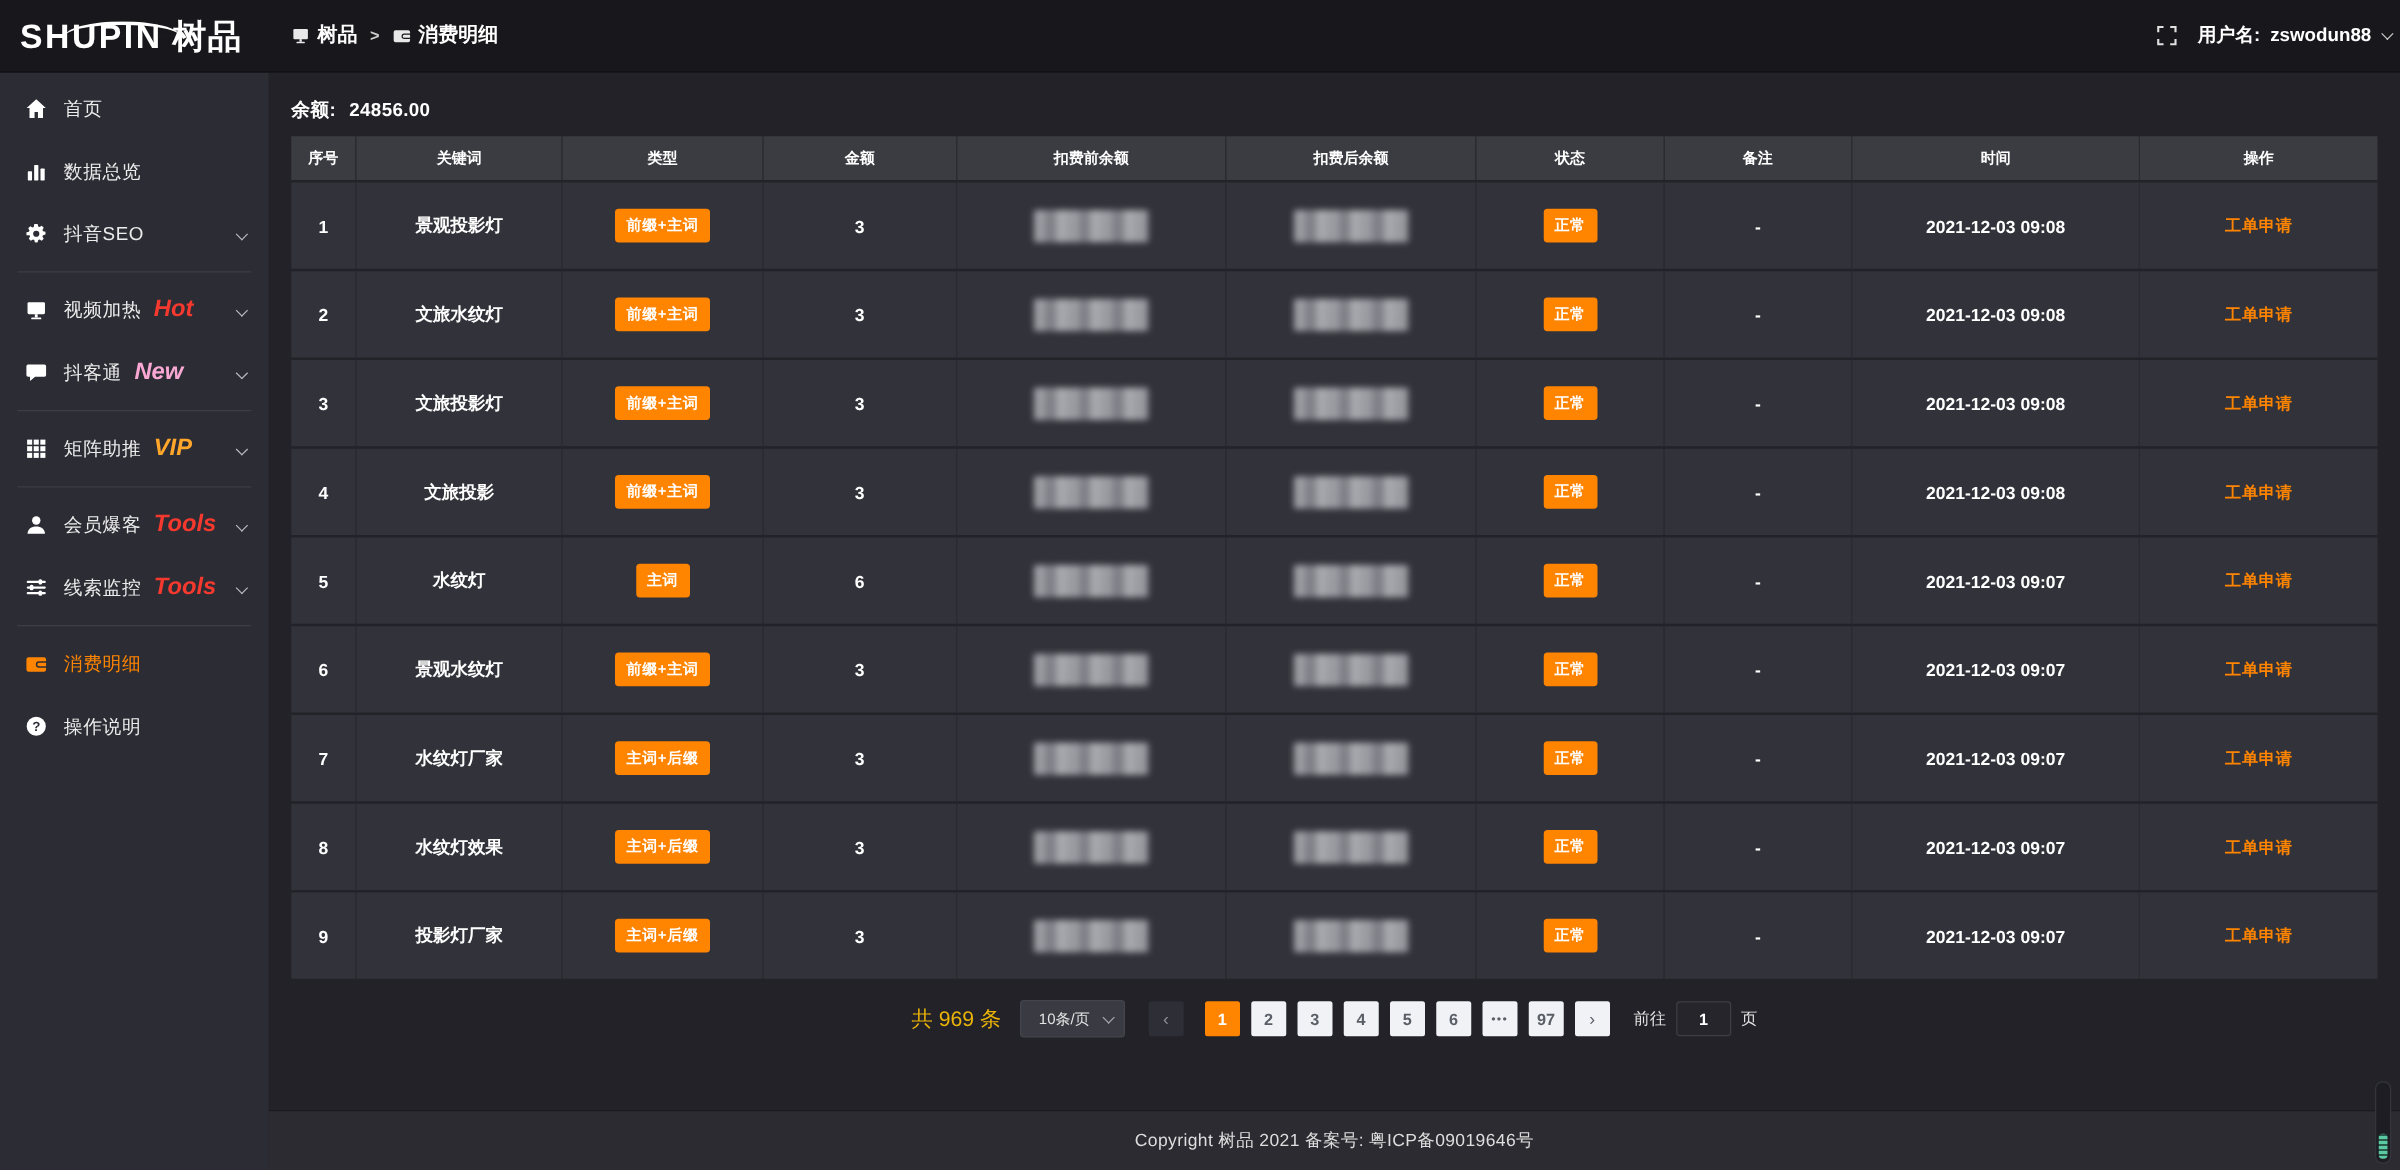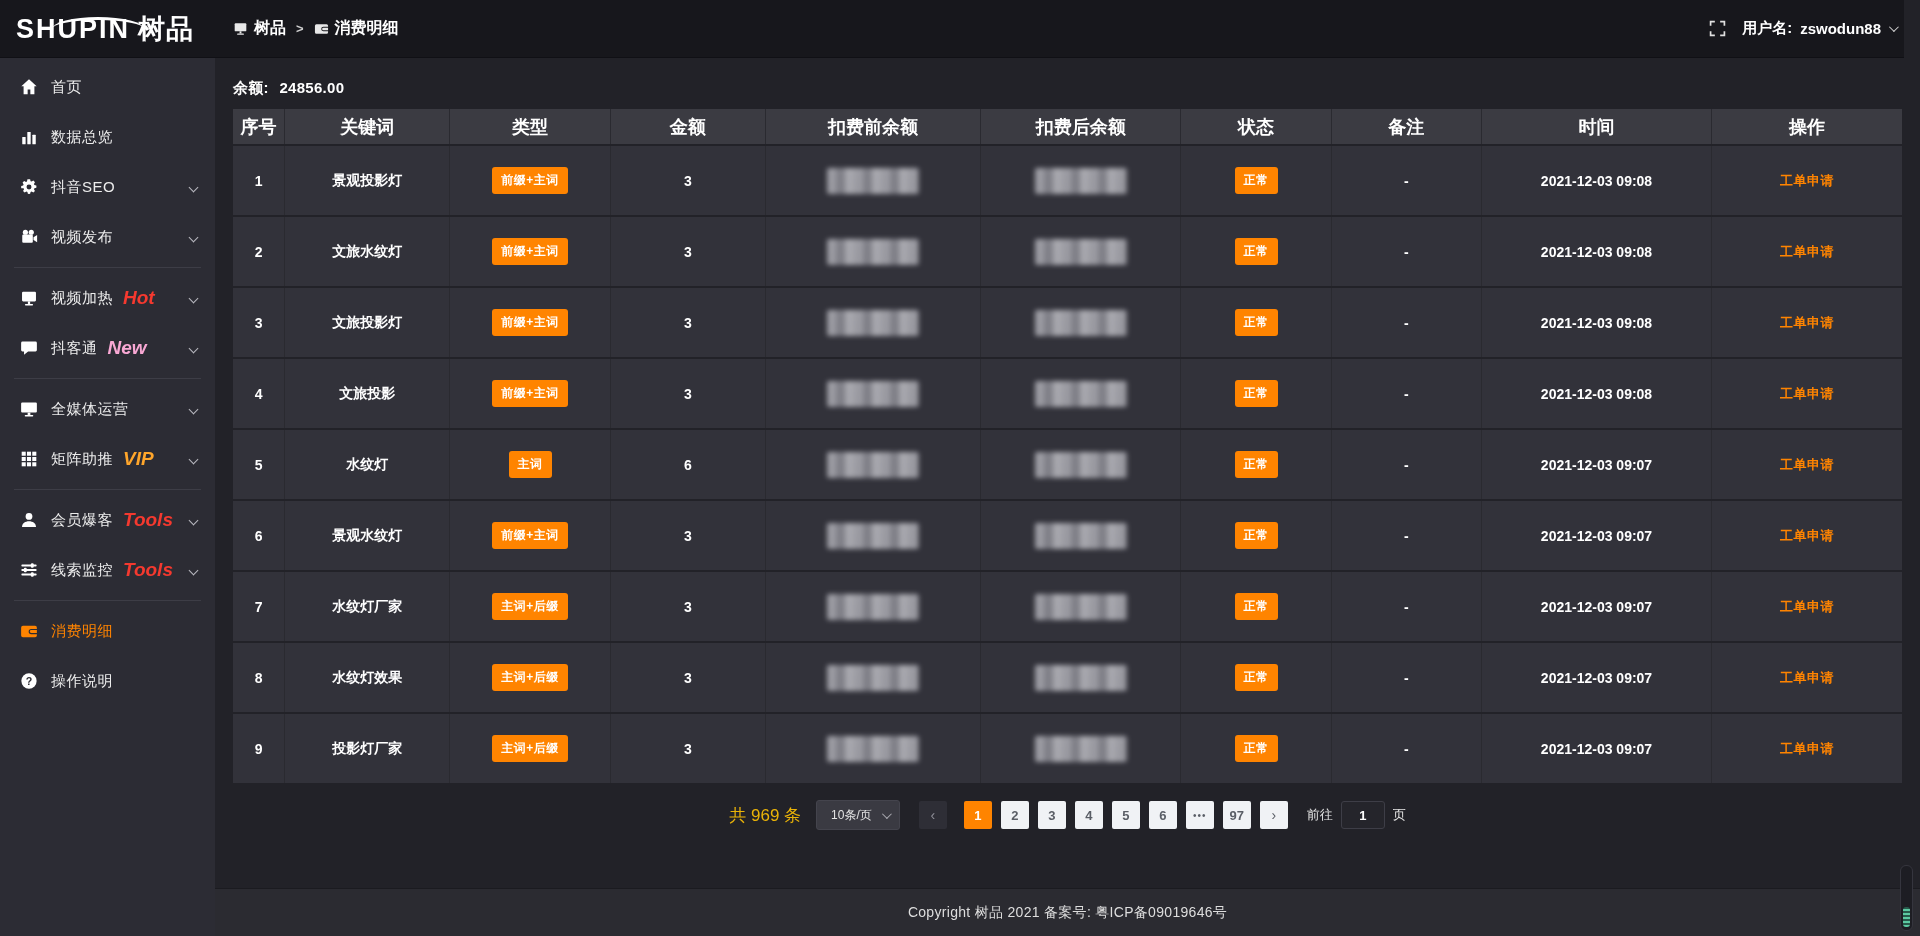--- a/index.html
+++ b/index.html
@@ -3,21 +3,21 @@
 <meta charset="utf-8">
 <style>
   * { margin:0; padding:0; box-sizing:border-box; }
   html,body { width:1920px; height:936px; }
   body {
     font-family:"Liberation Sans","DejaVu Sans",sans-serif;
     background:#222228; color:#fff; overflow:hidden; position:relative;
   }
   
   .topbar {
-    position:absolute; top:0; left:0; right:16px; height:58px;
+    position:absolute; top:0; left:0; right:0; height:58px;
     background:#17171c; display:flex; align-items:center; z-index:10;
     border-bottom:1px solid #101015;
   }
   .logo-area { width:215px; flex:0 0 215px; padding-left:16px; position:relative; }
   .logo { font-weight:bold; font-size:27px; letter-spacing:1px; color:#fff; display:flex; align-items:baseline; gap:8px; }
   .logo .en { font-stretch:condensed; letter-spacing:2px; }
   .logo-arc { position:absolute; top:6px; left:52px; width:92px; height:12px;
     border-top:3.5px solid #fff; border-radius:50% 50% 0 0 / 100% 100% 0 0; }
   .breadcrumb { display:flex; align-items:center; gap:10px; font-size:16px; font-weight:bold; color:#fff; margin-left:18px; }
   .crumb { display:flex; align-items:center; gap:6px; cursor:pointer; }
@@ -39,21 +39,21 @@
   .sb-label { letter-spacing:.5px; }
   .sb-badge { margin-left:10px; font-size:19px; font-weight:bold; font-style:italic; }
   .sb-chevron { margin-left:auto; width:7px; height:7px; border-right:1.6px solid #b9b9c0; border-bottom:1.6px solid #b9b9c0; transform:rotate(45deg); }
   .sb-divider { height:1px; background:#3d3d46; margin:5px 14px; }
   
   .content { position:absolute; left:215px; top:58px; right:0; bottom:48px; background:#222228; padding:0 18px; }
   .balance { margin-top:21px; font-size:15px; font-weight:bold; color:#fff; letter-spacing:.3px; }
   .balance .val { margin-left:6px; }
   table.data { width:100%; margin-top:11px; border-collapse:collapse; table-layout:fixed; }
   table.data th {
-    background:#3b3b42; height:36px; font-size:18px; font-weight:bold; color:#fff;
+    background:#3b3b42; height:36px; font-size:12px; font-weight:bold; color:#fff;
     border-right:1px solid #2a2a30; border-bottom:2px solid #222228; text-align:center;
   }
   table.data td {
     background:#32323a; height:71px; font-size:14px; font-weight:bold; color:#fff;
     border-right:1px solid #2a2a30; border-bottom:2px solid #222228; text-align:center;
   }
   table.data th:last-child, table.data td:last-child { border-right:none; }
   .badge { display:inline-block; background:#ff8400; color:#fff; font-size:12px; font-weight:bold; padding:5px 9px; border-radius:3px; letter-spacing:.5px; }
   .action-link { color:#ff8400; font-size:13px; font-weight:bold; cursor:pointer; letter-spacing:.5px; }
   .masked { width:92px; height:26px; margin:0 auto; border-radius:2px; opacity:.85;
@@ -158,32 +158,20 @@
       <div class="sb-item">
         <span class="sb-icon">
           <svg viewBox="0 0 16 16" fill="currentColor">
             <path d="M8 1l1 .1.4 1.7.9.4 1.6-.9 1.4 1.4-.9 1.6.4.9 1.7.4.1 1-.1 1-1.7.4-.4.9.9 1.6-1.4 1.4-1.6-.9-.9.4-.4 1.7-1 .1-1-.1-.4-1.7-.9-.4-1.6.9-1.4-1.4.9-1.6-.4-.9L1.1 9 1 8l.1-1 1.7-.4.4-.9-.9-1.6 1.4-1.4 1.6.9.9-.4L6.6 1.1z"></path>
             <circle cx="8" cy="8" r="2.2" fill="#2c2c34"></circle>
           </svg>
         </span>
         <span class="sb-label">抖音SEO</span>
         <span class="sb-chevron"></span>
       </div>
-      <div class="sb-item">
-        <span class="sb-icon">
-          <svg viewBox="0 0 16 16" fill="currentColor">
-            <circle cx="4.8" cy="3.8" r="2.3"></circle>
-            <circle cx="10" cy="3.8" r="2.3"></circle>
-            <rect x="2" y="5.8" width="9.4" height="7.4" rx="1"></rect>
-            <path d="M12 8.3l3.2-2v6.3l-3.2-2z"></path>
-          </svg>
-        </span>
-        <span class="sb-label">视频发布</span>
-        <span class="sb-chevron"></span>
-      </div>
       <div class="sb-divider"></div>
       <div class="sb-item">
         <span class="sb-icon">
           <svg viewBox="0 0 16 16" fill="currentColor">
             <rect x="1.8" y="2.4" width="12.4" height="8.6" rx="1"></rect>
             <rect x="7" y="11" width="2" height="2.3"></rect>
             <rect x="4.4" y="13.3" width="7.2" height="1.3" rx=".6"></rect>
           </svg>
         </span>
         <span class="sb-label">视频加热</span>
@@ -194,31 +182,20 @@
         <span class="sb-icon">
           <svg viewBox="0 0 16 16" fill="currentColor">
             <path d="M2.2 2.3h11.6a1.2 1.2 0 011.2 1.2v6.3a1.2 1.2 0 01-1.2 1.2H7.2l-3.6 3.1v-3.1H2.2A1.2 1.2 0 011 9.8V3.5a1.2 1.2 0 011.2-1.2z"></path>
           </svg>
         </span>
         <span class="sb-label">抖客通</span>
         <span class="sb-badge" style="color: #f9a8d4;">New</span>
         <span class="sb-chevron"></span>
       </div>
       <div class="sb-divider"></div>
-      <div class="sb-item">
-        <span class="sb-icon">
-          <svg viewBox="0 0 16 16" fill="currentColor">
-            <path d="M2 2.2h12a1 1 0 011 1v7a1 1 0 01-1 1H2a1 1 0 01-1-1v-7a1 1 0 011-1z"></path>
-            <rect x="6.8" y="11.2" width="2.4" height="2.1"></rect>
-            <rect x="4.2" y="13.3" width="7.6" height="1.3" rx=".6"></rect>
-          </svg>
-        </span>
-        <span class="sb-label">全媒体运营</span>
-        <span class="sb-chevron"></span>
-      </div>
       <div class="sb-item">
         <span class="sb-icon">
           <svg viewBox="0 0 16 16" fill="currentColor">
             <rect x="1.5" y="1.5" width="3.6" height="3.6"></rect>
             <rect x="6.2" y="1.5" width="3.6" height="3.6"></rect>
             <rect x="10.9" y="1.5" width="3.6" height="3.6"></rect>
             <rect x="1.5" y="6.2" width="3.6" height="3.6"></rect>
             <rect x="6.2" y="6.2" width="3.6" height="3.6"></rect>
             <rect x="10.9" y="6.2" width="3.6" height="3.6"></rect>
             <rect x="1.5" y="10.9" width="3.6" height="3.6"></rect>

